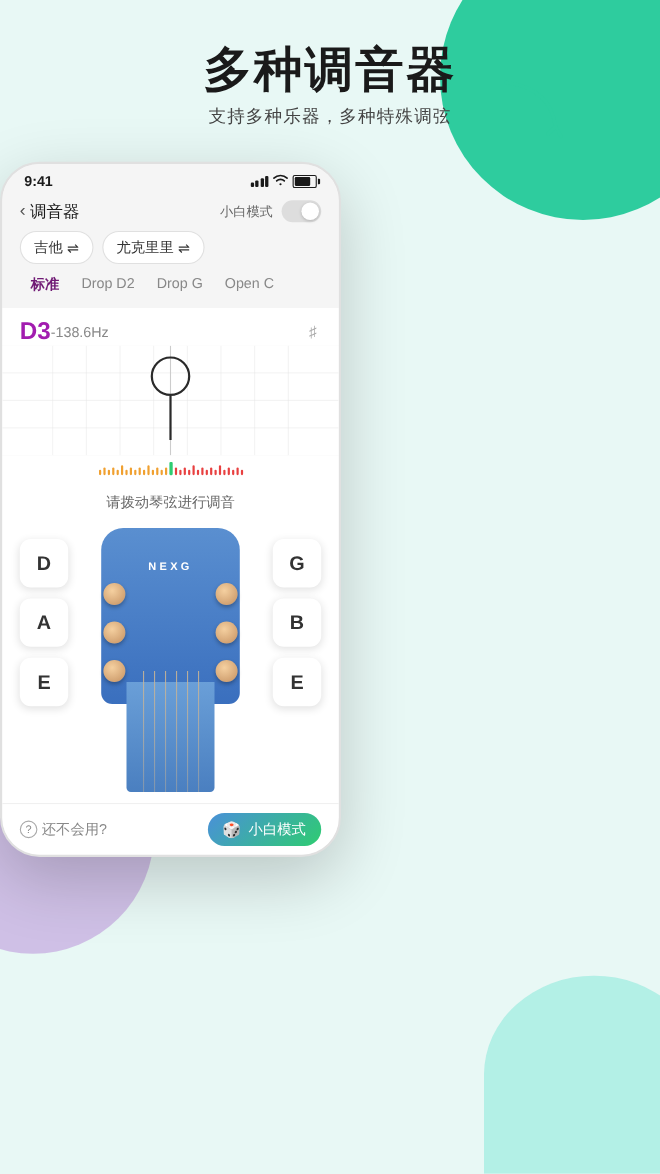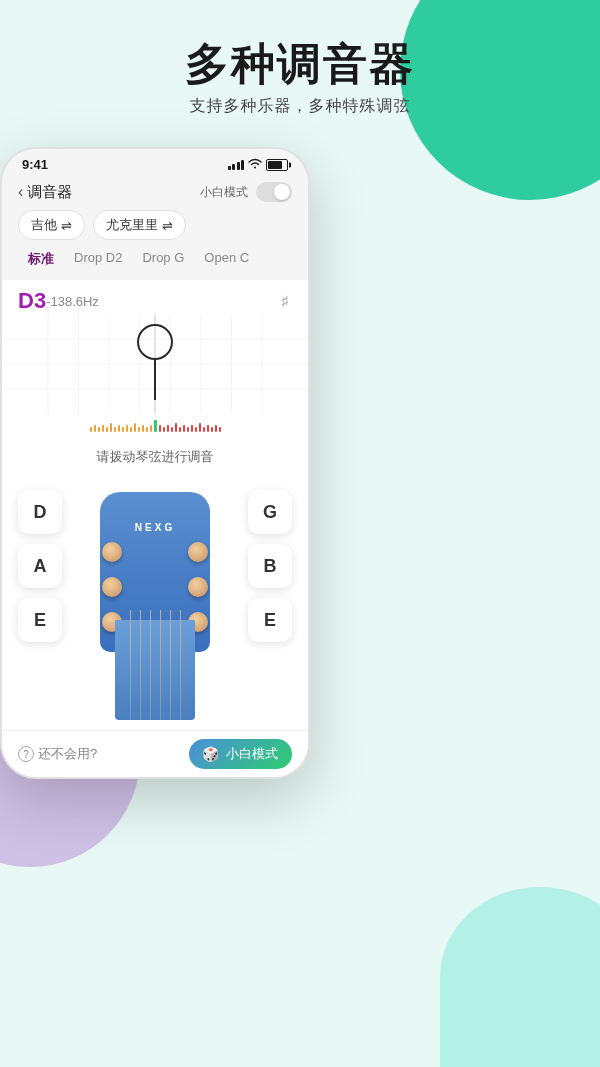--- a/index.html
+++ b/index.html
@@ -385,25 +385,24 @@
       width: 80px;
       height: 100px;
       background: linear-gradient(180deg, #6a9fd8 0%, #4a7fc0 100%);
       border-radius: 0 0 4px 4px;
     }
     .guitar-head {
       position: absolute;
       top: 0;
       left: 50%;
       transform: translateX(-50%);
-      width: 110px;
+      width: 126px;
       height: 160px;
       background: linear-gradient(180deg, #5a8fd0 0%, #3a6fbe 100%);
       border-radius: 20px 20px 10px 10px;
-      margin-top: 12px;
     }
     .guitar-brand {
       position: absolute;
       top: 30px;
       left: 50%;
       transform: translateX(-50%);
       font-size: 10px;
       font-weight: 700;
       color: white;
       letter-spacing: 3px;

